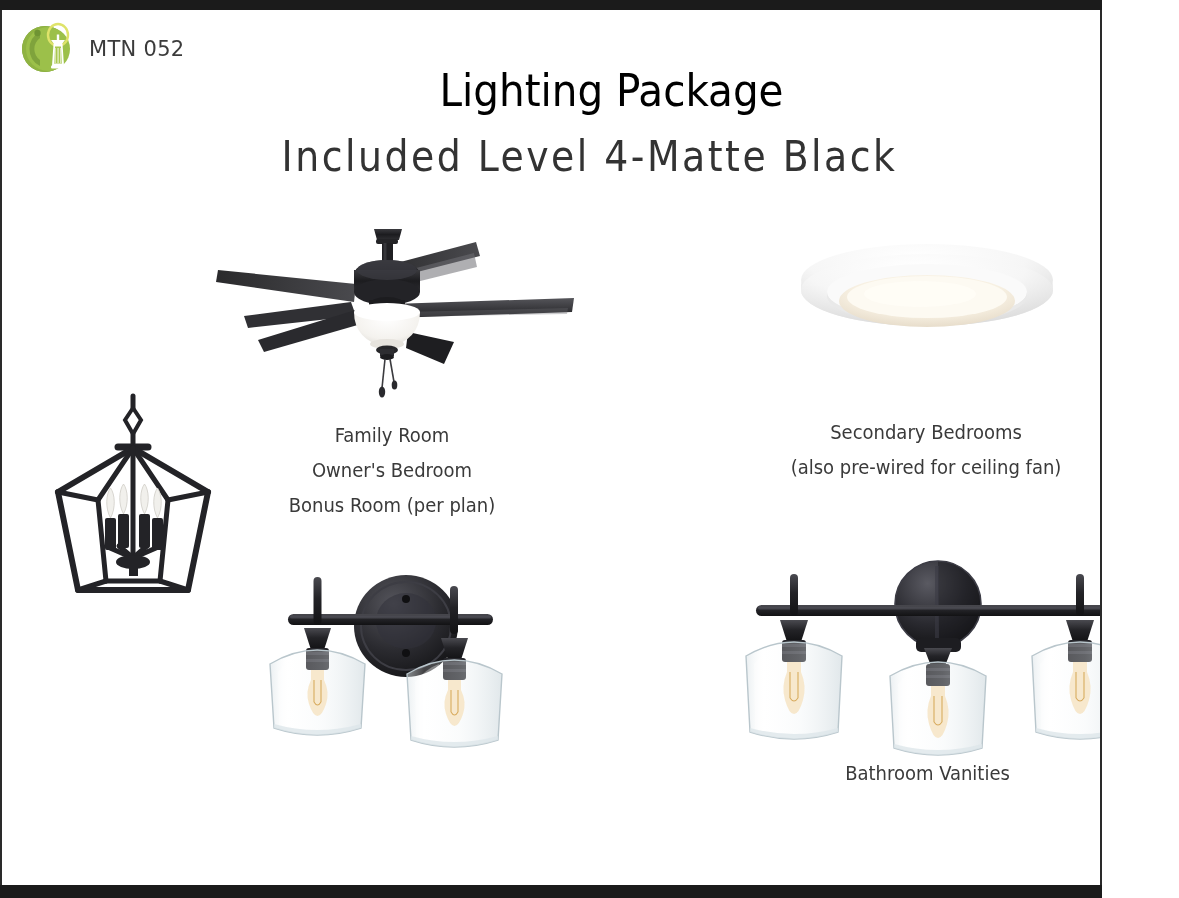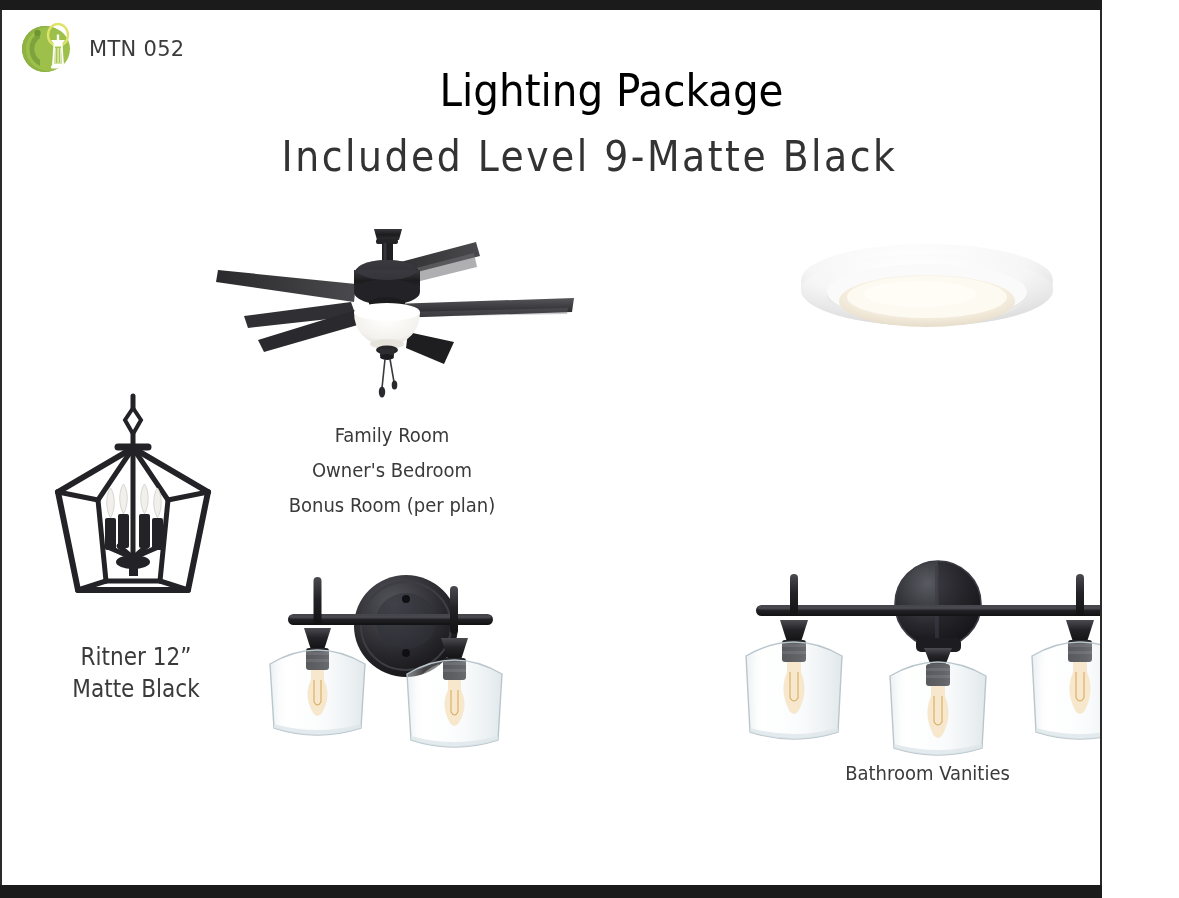--- a/index.html
+++ b/index.html
@@ -148,21 +148,21 @@
         <rect x="39.6" y="30" width="0.9" height="15" fill="#ffffff"></rect>
         <rect x="42.4" y="30" width="0.9" height="15" fill="#ffffff"></rect>
         <rect x="33" y="47.5" width="14" height="3" rx="1" fill="#ffffff"></rect>
         <rect x="38.8" y="16.5" width="2.4" height="6" fill="#ffffff"></rect>
       </svg>
     </div>
     <div id="logo-code">MTN 052</div>
   </div>
 
   <div id="title">Lighting Package</div>
-  <div id="subtitle">Included Level 9-Matte Black</div>
+  <div id="subtitle">Included Level 4-Matte Black</div>
 
   <div class="fig" id="fig-fan">
     <svg width="400" height="200" viewBox="0 0 400 200">
       <defs>
         <linearGradient id="bladeA" x1="0" y1="0" x2="1" y2="0">
           <stop offset="0" stop-color="#2a2a2c"></stop>
             <stop offset="1" stop-color="#4a4a4e"></stop>
         </linearGradient>
         <linearGradient id="bladeB" x1="0" y1="0" x2="0" y2="1">
           <stop offset="0" stop-color="#55555a"></stop>
@@ -446,17 +446,17 @@
         <path d="M346 120 L346 146"></path>
           <path d="M354 120 L354 146"></path>
           <path d="M346 146 Q350 152 354 146"></path>
       </g>
     </svg>
   </div>
 
   <div class="caption" id="cap-fan">Family Room
 Owner's Bedroom
 Bonus Room (per plan)</div>
-  <div class="caption" id="cap-pendant">Ritner 12”
-Matte Black</div>
+  <div class="caption" id="cap-disk">Secondary Bedrooms
+(also pre-wired for ceiling fan)</div>
   <div class="caption" id="cap-bath">Bathroom Vanities</div>
 
 </div>
 
 </body></html>

